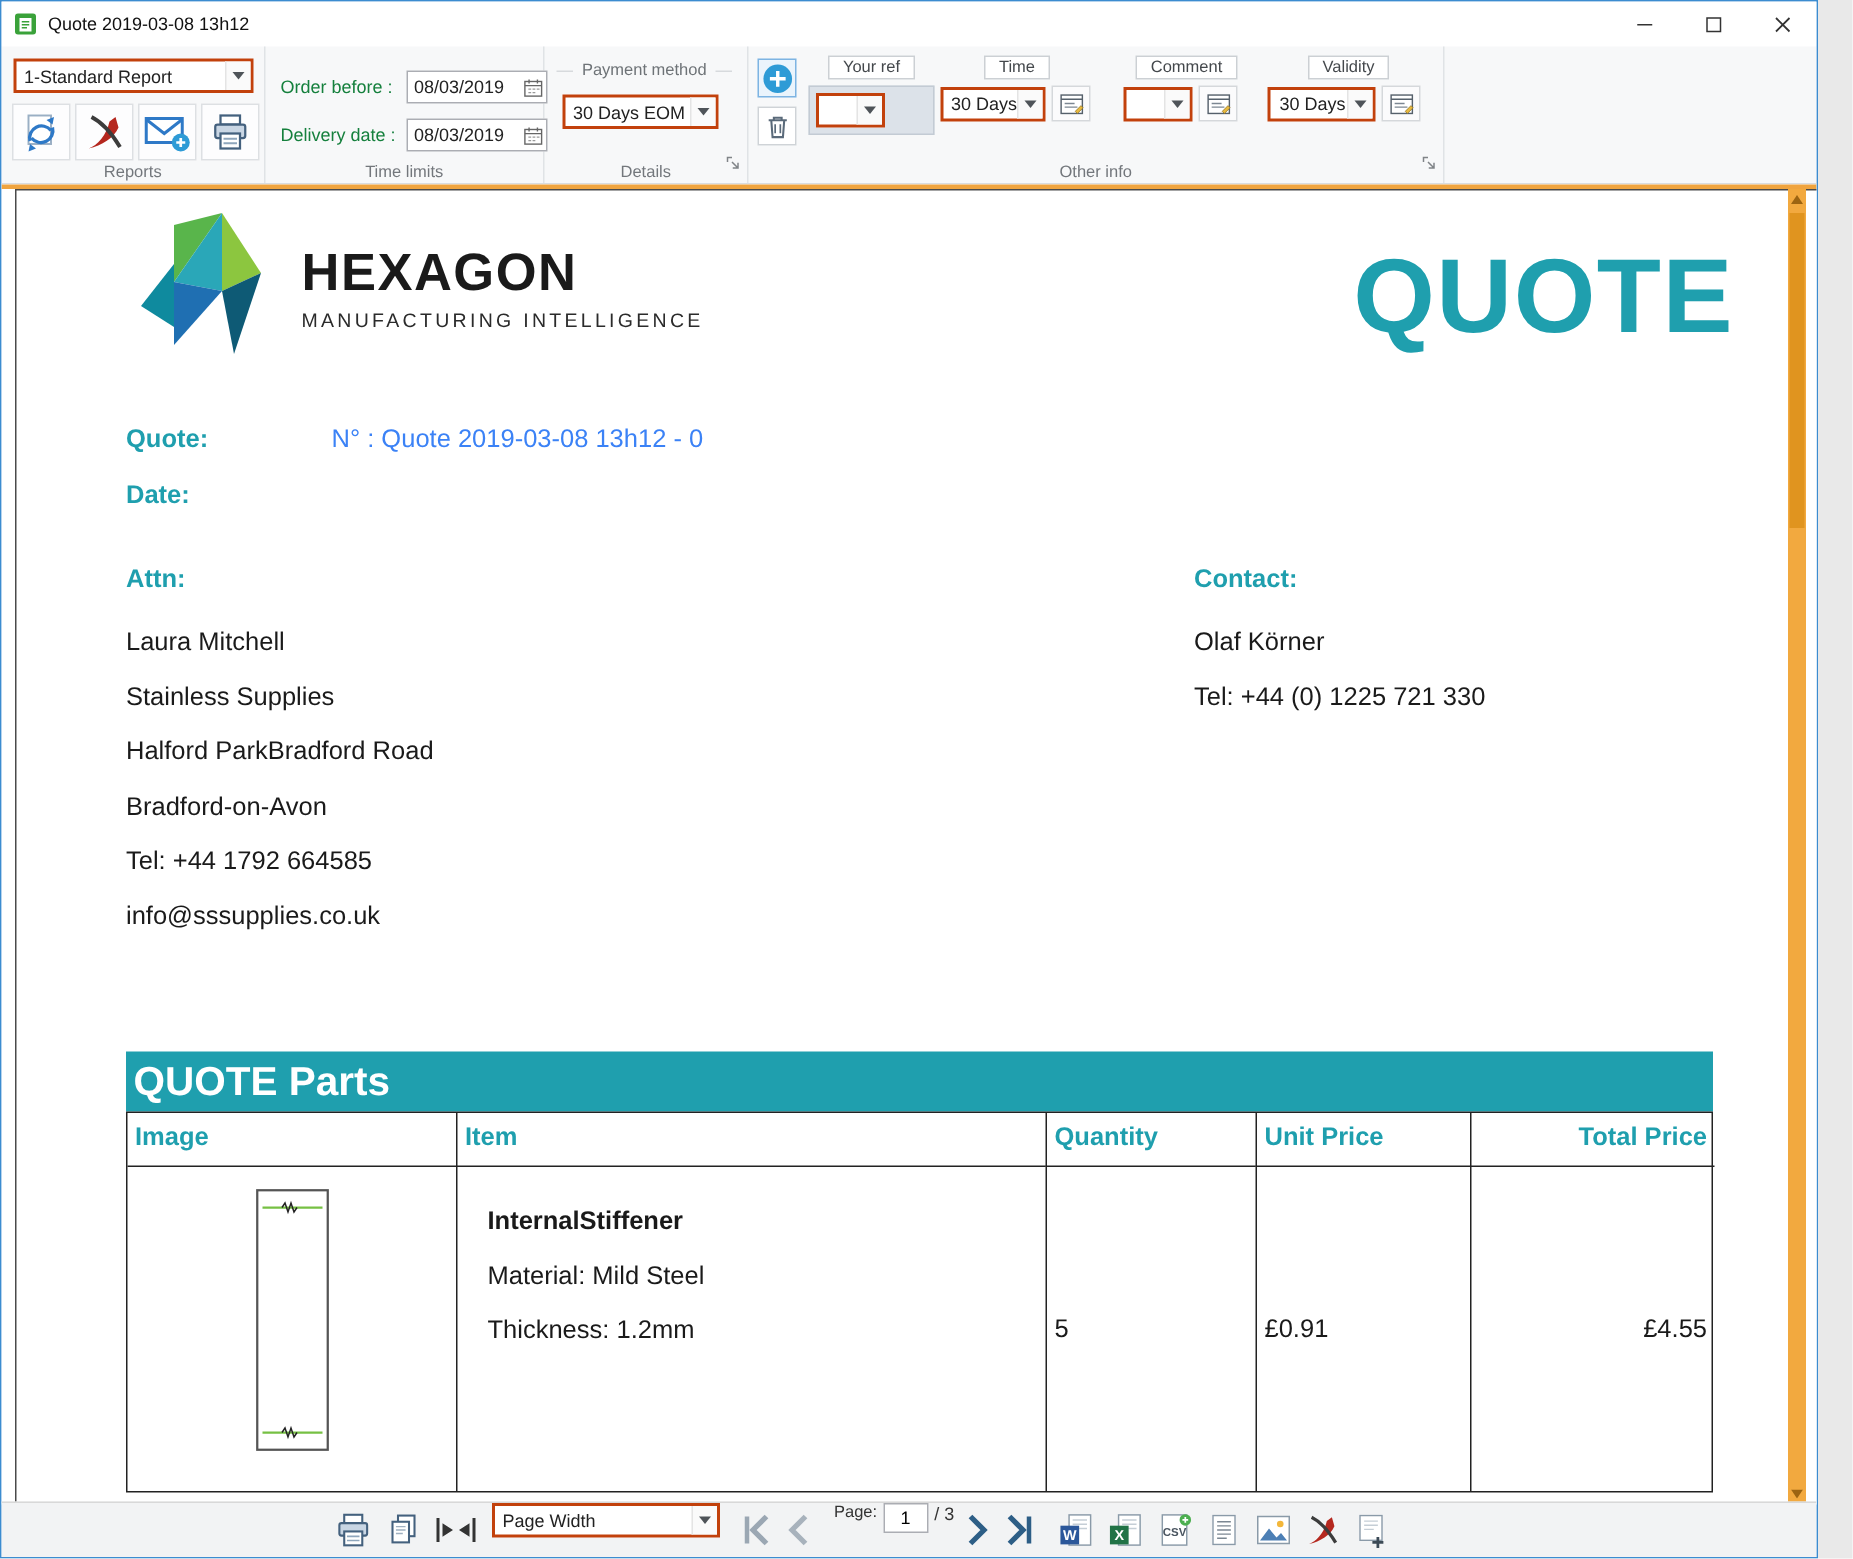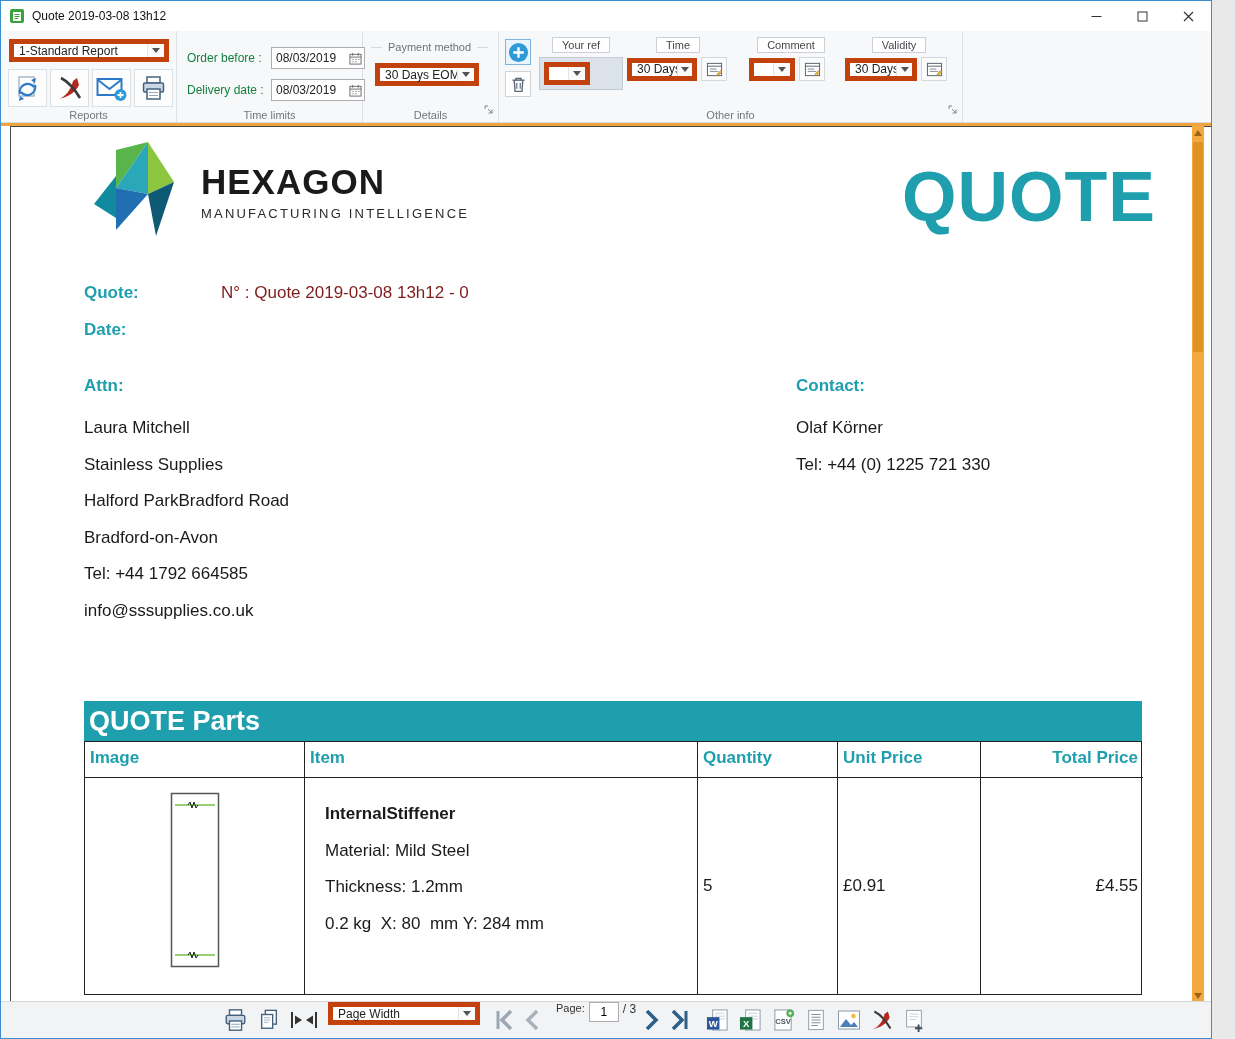--- a/index.html
+++ b/index.html
@@ -12,60 +12,60 @@
   .title-text { font-size:12px; color:#111; margin-left:7px; }
   .win-controls { margin-left:auto; display:flex; height:30px; }
   .win-btn { width:46px; height:30px; display:flex; align-items:center; justify-content:center; }
 
   
   .ribbon { position:absolute; top:30px; left:0; right:0; height:92px; background:#F7F8F9; border-bottom:1px solid #D9DCDF; }
   .rgroup { position:absolute; top:0; bottom:0; border-right:1px solid #E0E3E6; }
   .rgroup-label { position:absolute; bottom:1px; left:0; right:0; text-align:center; font-size:11px; color:#73777C; }
   .launcher { position:absolute; right:4px; bottom:3px; }
 
-  .combo { background:#fff; border:5px solid #c2410c; height:23px; display:flex; align-items:center; font-size:12px; color:#222; }
+  .combo { background:#fff; border:2px solid #c2410c; height:23px; display:flex; align-items:center; font-size:12px; color:#222; }
   .combo-text { padding-left:5px; flex:1 1 auto; white-space:nowrap; overflow:hidden; }
   .dd-btn { width:17px; align-self:stretch; display:flex; align-items:center; justify-content:center; background:#FAFAFA; border-left:1px solid #E4E4E4; }
   .dd-arrow { width:0; height:0; border-left:4px solid transparent; border-right:4px solid transparent; border-top:5px solid #4F5459; }
 
   .report-combo { position:absolute; left:8px; top:8px; width:160px; }
   .icon-row { position:absolute; left:7px; top:38px; display:flex; gap:3px; }
   .tool-btn { width:39px; height:38px; background:#FDFDFE; border:1px solid #DDE0E3; display:flex; align-items:center; justify-content:center; }
 
   .tl-row { position:absolute; left:10px; display:flex; align-items:center; }
   .tl-label { font-size:12px; color:#15803d; width:84px; }
   .date-box { width:94px; height:22px; background:#fff; border:1px solid #ABADB3; display:flex; align-items:center; font-size:12px; color:#222; }
   .date-box .date-text { flex:1; padding-left:4px; }
   .date-box .cal { width:18px; display:flex; justify-content:center; }
 
   .fieldset-top { position:absolute; left:8px; right:10px; top:10px; display:flex; align-items:center; gap:6px; font-size:11px; color:#6E7377; }
   .fieldset-top::before, .fieldset-top::after { content:""; flex:1; border-top:1px solid #D7DADD; }
   .pm-combo { position:absolute; left:12px; top:32px; width:104px; }
 
-  .oi-block { position:absolute; top:6px; }
+  .oi-block { position:absolute; top:6px;text-align:center; }
   .oi-caption { display:table; margin:0 auto; border:1px solid #CCD0D4; background:#FFF; font-size:11px; color:#44484C; padding:1px 9px; white-space:nowrap; }
   .oi-controls { margin-top:4px; display:flex; gap:4px; align-items:center; justify-content:flex-start; }
   .yourref-panel { background:#DCE2E9; border:1px solid #C3CBD4; padding:4px; }
   .mini-btn { width:26px; height:24px; background:#FBFBFC; border:1px solid #D5D8DB; display:flex; align-items:center; justify-content:center; }
   .sq-btn { position:absolute; width:26px; height:26px; background:#FFF; border:1px solid #CFD3D7; display:flex; align-items:center; justify-content:center; }
   .sq-btn.blue { border:1px solid #7EB4E2; background:#EAF4FC; }
 
   
   .doc-area { position:absolute; top:122px; left:0; right:0; height:880px; background:#FFF; }
   .doc-topline { position:absolute; top:0; left:0; right:0; height:3px; background:#F0A43E; }
   .page { position:absolute; left:9px; top:3px; width:1205px; bottom:0; background:#fff; border:1px solid #4A4A4A; border-bottom:none; color:#1A1A1A; font-size:17px; }
 
   .logo-row { position:absolute; left:75px; top:15px; display:flex; align-items:center; gap:20px; }
   .logo-title { font-size:35px; font-weight:bold; color:#1A1A1A; letter-spacing:1px; line-height:1; }
   .logo-sub { font-size:13px; color:#2B2B2B; letter-spacing:2.2px; margin-top:7px; }
   .quote-heading { position:absolute; top:35px; right:58px; font-size:70px; font-weight:bold; color:#1F9FAE; letter-spacing:1px; line-height:1;text-align:center; }
 
   .teal-label { color:#1F9FAE; font-weight:bold; }
   .row-quote { position:absolute; left:73px; top:156px; }
-  .row-quote .val { position:absolute; left:137px; top:0; width:600px; color:#7f1d1d; font-weight:normal; white-space:nowrap; }
+  .row-quote .val { position:absolute; left:137px; top:0; width:600px; color:#3b82f6; font-weight:normal; white-space:nowrap; }
   .row-date { position:absolute; left:73px; top:193px; }
   .attn-label { position:absolute; left:73px; top:249px; }
   .attn-lines { position:absolute; left:73px; top:283px; line-height:36.5px; }
   .contact-label { position:absolute; left:785px; top:249px; }
   .contact-lines { position:absolute; left:785px; top:283px; line-height:36.5px; }
 
   .banner { position:absolute; left:73px; top:574px; width:1058px; height:40px; background:#1F9FAE; color:#FFF; font-size:27px; font-weight:bold; display:flex; align-items:center; padding-left:5px; }
   .parts-table { position:absolute; left:73px; top:614px; width:1058px; display:grid; grid-template-columns:219px 393px 140px 143px 163px; grid-template-rows:36px 216px; border:1px solid #222; }
   .th { font-weight:bold; color:#1F9FAE; font-size:17px; padding:6px 5px 0 5px; border-bottom:1px solid #222; }
   .bl { border-left:1px solid #222; }
@@ -378,21 +378,20 @@
             <path d="M5 13h40" stroke="#76C043" stroke-width="1.5"></path>
             <path d="M5 163h40" stroke="#76C043" stroke-width="1.5"></path>
             <path d="M18 13l2-3 2 6 2-6 2 6 2-3" fill="none" stroke="#222" stroke-width="1"></path>
             <path d="M18 163l2-3 2 6 2-6 2 6 2-3" fill="none" stroke="#222" stroke-width="1"></path>
           </svg>
         </div>
         <div class="c-item bl">
           <div class="item-name">InternalStiffener</div>
           <div class="item-line">Material: Mild Steel</div>
           <div class="item-line">Thickness: 1.2mm</div>
-          <div class="item-line pre">0.2 kg  X: 80  mm Y: 284 mm</div>
         </div>
         <div class="c-qty bl">5</div>
         <div class="c-unit bl">£0.91</div>
         <div class="c-total bl">£4.55</div>
       </div>
     </div>
 
     <div class="v-scroll">
       <span class="arr arr-up">
         <svg width="8" height="6" viewBox="0 0 8 6">

